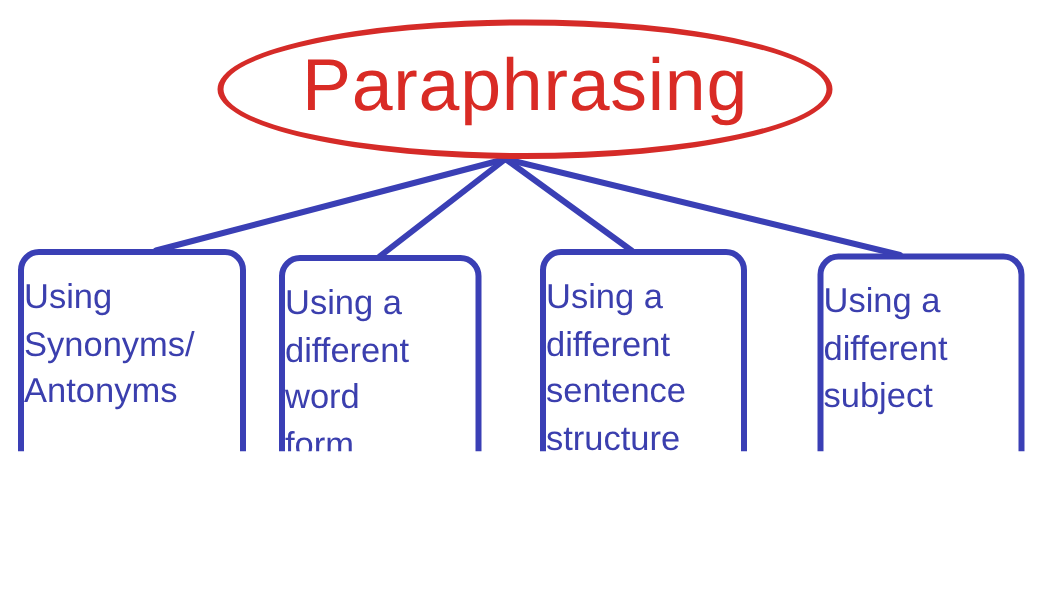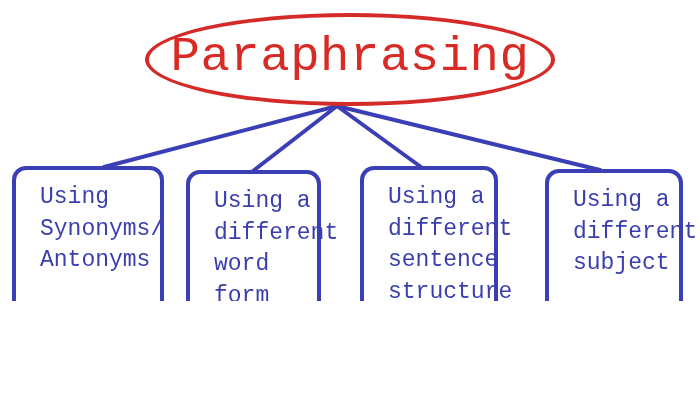--- a/index.html
+++ b/index.html
@@ -6,21 +6,21 @@
     margin: 0;
     padding: 0;
     background: #ffffff;
   }
   #canvas {
     position: relative;
     width: 700px;
     height: 301px;
     background: #ffffff;
     overflow: hidden;
-    font-family: Liberation Mono, monospace;
+    font-family: Liberation Sans, sans-serif;
   }
   #edges {
     position: absolute;
     left: 0;
     top: 0;
     width: 700px;
     height: 409px;
     pointer-events: none;
   }
   .root-node {
@@ -45,21 +45,21 @@
     white-space: nowrap;
     position: relative;
     top: -2px;
   }
   .leaf-node {
     position: absolute;
     box-sizing: border-box;
     border: 4px solid #3a3fb5;
     border-radius: 14px;
     background: #ffffff;
-    padding: 12px 0 0 24px;
+    padding: 12px 0 0 0;
   }
   .leaf-label {
     color: #3b3fae;
     font-size: 23px;
     line-height: 31.5px;
     white-space: pre-line;
     display: block;
   }
   #box-0 { left: 12px;  top: 166px; width: 152px; height: 190px; }
   #box-1 { left: 186px; top: 170px; width: 135px; height: 189px; }

